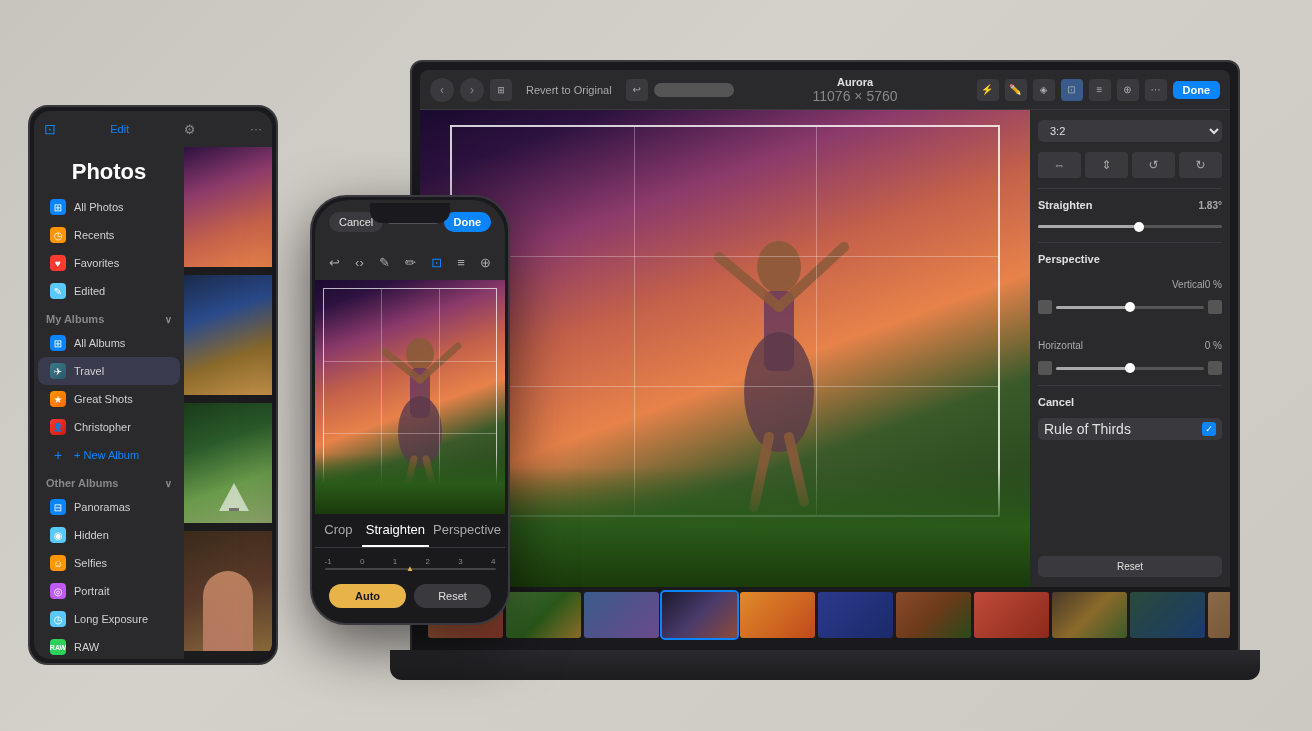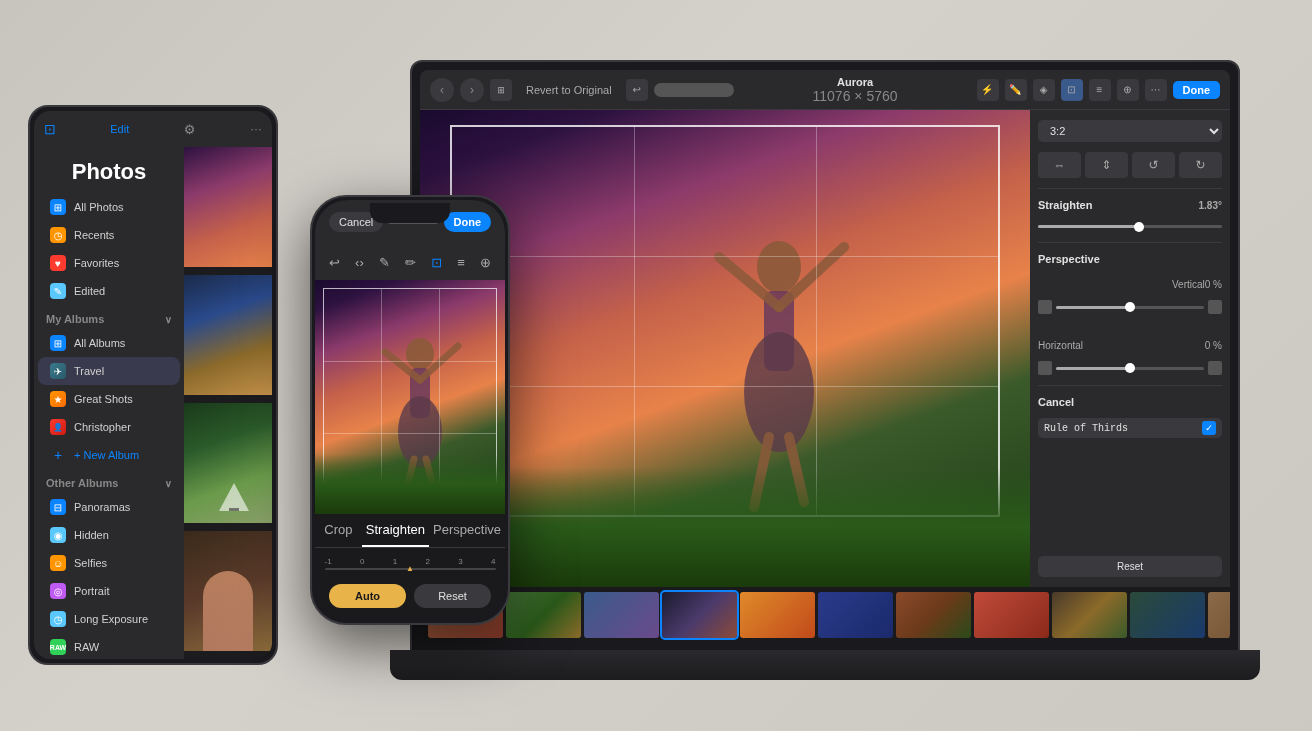--- a/index.html
+++ b/index.html
@@ -373,23 +373,22 @@
       display: flex;
       align-items: center;
       gap: 4px;
       background: #3a3a3e;
       border-radius: 5px;
       padding: 3px 6px;
     }
 
     .overlay-label {
       flex: 1;
-      font-size: 10px;
+      font-size: 14px;
       color: #e0e0e0;
-      font-family: Liberation Mono, monospace;
     }
 
     .overlay-check {
       width: 14px;
       height: 14px;
       background: #0a84ff;
       border-radius: 3px;
       display: flex;
       align-items: center;
       justify-content: center;

